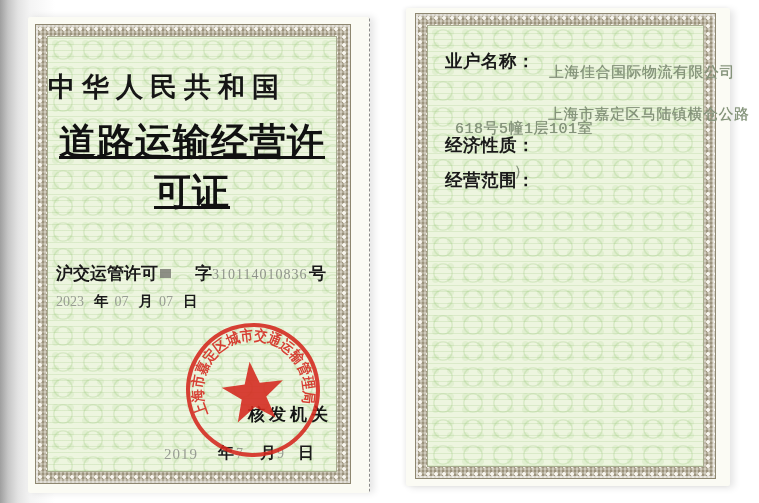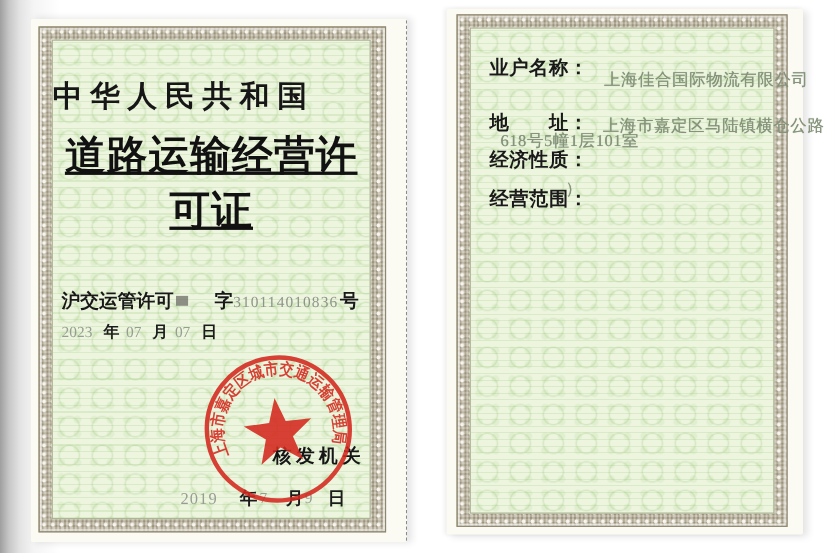--- a/index.html
+++ b/index.html
@@ -133,21 +133,21 @@
   .paper-right .inner { inset:17px 26px 19px 21px; }
   .rp-label {
     position:absolute;
     font-size:17.5px; font-weight:bold; letter-spacing:.5px; color:#191919;
     font-family:"Liberation Sans", sans-serif;
   }
   .rp-value {
     position:absolute;
     font-size:15px; color:#84937a; letter-spacing:.5px;
     text-shadow:0 0 .7px rgba(132,147,122,.9);
-    font-family:Liberation Serif, serif;
+    font-family:Liberation Mono, monospace;
     white-space:nowrap;
   }
   .f1-label { top:23px;  left:17px; }
   .f1-v1    { top:37px;  left:121px; }
   .f2-label { top:73px;  left:17px; }
   .f2-v1    { top:79px;  left:120px; }
   .f2-v2    { top:93px;  left:27px; }
   .f3-label { top:107px; left:17px; }
   .f3-v1    { top:116px; left:101px; }
   .f3-v2    { top:136px; left:86px; }
@@ -210,21 +210,20 @@
     </div>
   </div>
 
   <div class="paper paper-right">
     <div class="band"></div>
     <div class="inner">
 
       <div class="rp-label f1-label">业户名称：</div>
       <div class="rp-value f1-v1">上海佳合国际物流有限公司</div>
 
-      <div class="rp-label f2-label">地　　址：</div>
       <div class="rp-value f2-v1">上海市嘉定区马陆镇横仓公路</div>
       <div class="rp-value f2-v2">618号5幢1层101室</div>
 
       <div class="rp-label f3-label">经济性质：</div>
       <div class="rp-value f3-v2">）</div>
 
       <div class="rp-label f4-label">经营范围：</div>
 
     </div>
   </div>

